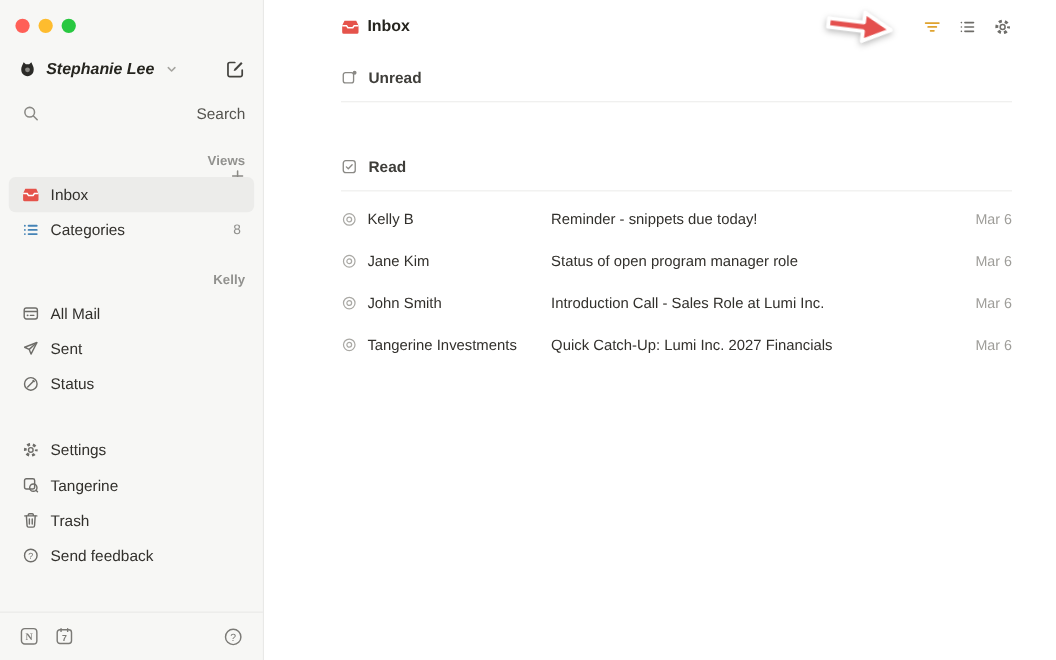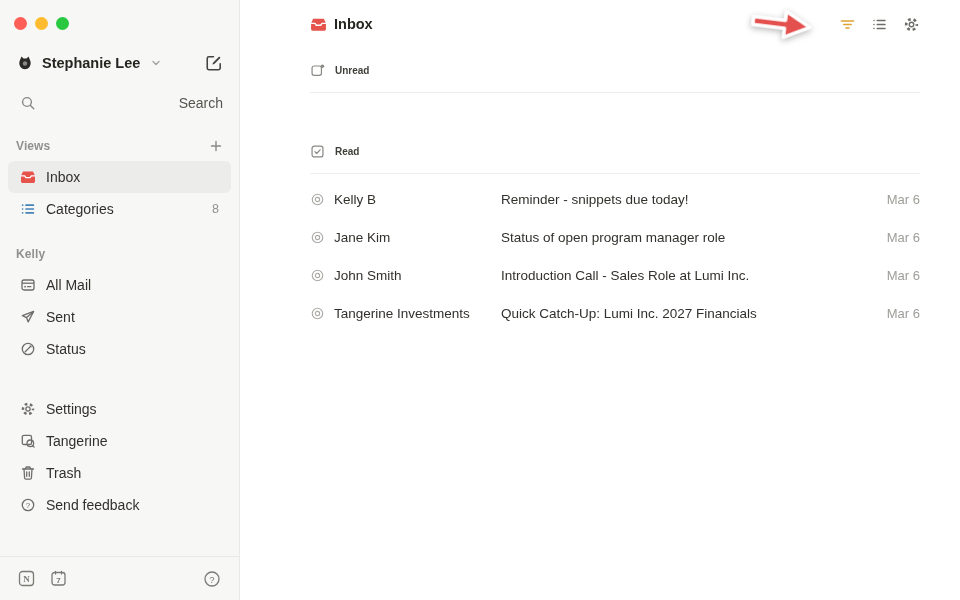--- a/index.html
+++ b/index.html
@@ -13,27 +13,27 @@
   body{font-family:"Liberation Sans","DejaVu Sans",sans-serif;background:#fff;color:var(--txt);}
   .app{display:flex;width:960px;height:600px;}
 
   
   .sidebar{width:240px;flex:0 0 240px;background:var(--side-bg);border-right:1px solid var(--line);display:flex;flex-direction:column;}
   .traffic{display:flex;gap:8px;padding:17px 0 0 14px;}
   .dot{width:13px;height:13px;border-radius:50%;}
   .dot.r{background:var(--traffic-red);} .dot.y{background:var(--traffic-yellow);} .dot.g{background:var(--traffic-green);}
   .account-row{display:flex;align-items:center;gap:8px;margin:24px 16px 0 16px;}
   .avatar{width:18px;height:18px;flex:0 0 18px;}
-  .account-name{font-size:14.5px;font-weight:700;color:#26251f;}
+  .account-name{font-size:14.5px;font-weight:700;color:#26251f;font-style:italic;}
   .chev{width:12px;height:12px;color:#a5a49f;margin-left:2px;}
   .compose{margin-left:auto;width:18px;height:18px;color:#44433f;cursor:pointer;}
   .search-row{display:flex;align-items:center;gap:11px;margin:23px 16px 0 20px;color:#55544f;justify-content:space-between;}
   .search-row .ic{width:16px;height:16px;color:#8a8985;}
   .search-label{font-size:14px;color:#55544f;}
-  .section-head{display:flex;align-items:flex-start;margin:0 16px;height:22px;}
+  .section-head{display:flex;align-items:flex-end;margin:0 16px;height:22px;flex-direction:column;}
   .section-head .lbl{font-size:12px;font-weight:600;color:var(--txt-muted);letter-spacing:.1px;}
   .section-head .plus{margin-left:auto;width:14px;height:14px;color:#8a8985;cursor:pointer;}
   .views-head{margin-top:28px;}
   .mail-head{margin-top:22px;}
   .item{display:flex;align-items:center;gap:10px;height:32px;margin:0 8px;padding:0 12px;border-radius:6px;font-size:14px;color:var(--txt);cursor:pointer;}
   .item.selected{background:var(--sel);}
   .item .ic{width:16px;height:16px;flex:0 0 16px;color:#6e6d69;}
   .item .badge{margin-left:auto;font-size:12.5px;color:var(--txt-muted);}
   .footer-gap{margin-top:28px;}
   .spacer{flex:1;}
@@ -47,21 +47,21 @@
   .main-title-ic{width:17px;height:17px;margin-right:7px;}
   .main-title{font-size:14.5px;font-weight:700;color:#26251f;}
   .annot-arrow{width:64px;height:40px;margin-left:auto;margin-right:8px;filter:drop-shadow(0 2px 3px rgba(0,0,0,.28));transform:rotate(7deg);}
   .auto-label-btn{display:flex;align-items:center;gap:7px;height:28px;padding:0 11px;border:1px solid #e3e2df;border-radius:8px;background:#fff;box-shadow:0 1px 2px rgba(0,0,0,.07);font-size:13.5px;font-weight:600;color:#37362f;cursor:pointer;font-family:inherit;}
   .auto-label-btn .ic{width:16px;height:16px;color:#55544f;}
   .hdr-icons{display:flex;align-items:center;gap:15px;margin-left:17px;}
   .hdr-icons .ic{width:17px;height:17px;color:#6e6d69;cursor:pointer;}
   .hdr-icons .filter{color:var(--filter-amber);}
   .group-row{display:flex;align-items:center;gap:10px;height:28px;}
   .group-row .ic{width:15px;height:15px;color:#8a8985;}
-  .group-label{font-size:10px;font-weight:600;color:#3f3e3a;}
+  .group-label{font-size:14px;font-weight:600;color:#3f3e3a;}
   .unread-row{margin-top:18px;}
   .read-row{margin-top:44px;}
   .divider{border-bottom:1px solid var(--line-soft);margin-top:8px;}
   .mail-list{margin-top:6px;}
   .mail-row{display:grid;grid-template-columns:24px 167px 1fr auto;align-items:center;height:38px;cursor:pointer;}
   .mail-row .status{width:15px;height:15px;color:#aaa9a5;}
   .sender{font-size:13.5px;color:#32302c;white-space:nowrap;overflow:hidden;}
   .subject{font-size:13.5px;color:#32302c;white-space:nowrap;overflow:hidden;}
   .mdate{font-size:13px;color:var(--txt-date);padding-left:12px;}
   svg{display:block;}

